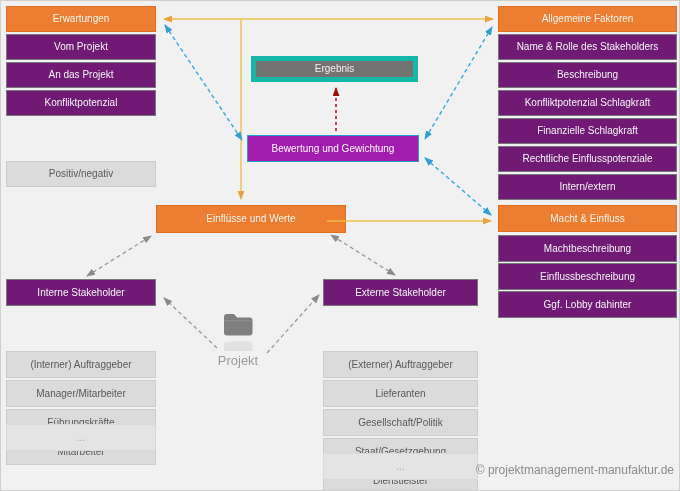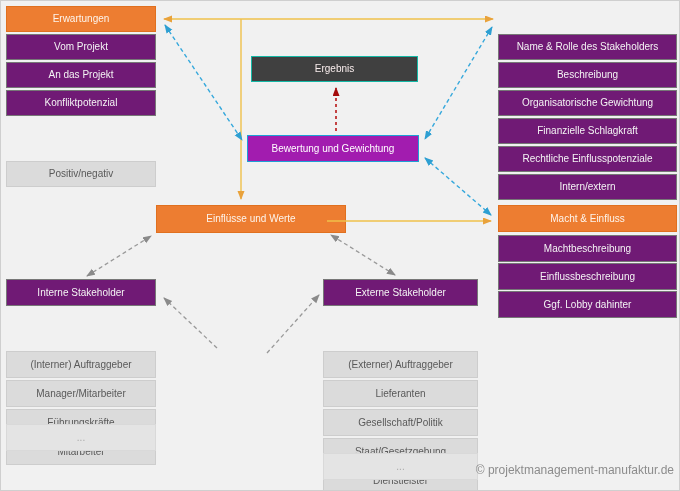--- a/index.html
+++ b/index.html
@@ -13,21 +13,21 @@
   }
   .h27{height:27px;}
   .h28{height:28px;}
   .cL{left:5px;width:150px;}
   .cR{left:497px;width:179px;}
   .cE{left:322px;width:155px;}
   .orange{background:#ED7D31;color:#fdf4ec;border:1px solid #e0701f;}
   .dark{background:#701a75;color:#f4f4f4;border:1px solid #777777;}
   .light{background:#DBDBDB;color:#595959;border:1px solid #cdcdcd;margin-top:43px;}
   .faded{background:#E4E4E4;color:#ababab;border:1px solid #d9d9d9;}
-  .red{background:#404040;color:#f8ecec;border:1px solid #14b8a6;}
+  .red{background:#737373;color:#f8ecec;border:5px solid #14b8a6;}
   .blue{background:#a21caf;color:#ffffff;border:1px solid #1f9fd6;}
   .wires{position:absolute;left:0;top:0;z-index:5;pointer-events:none;}
   .boxes{position:absolute;left:0;top:0;z-index:2;width:100%;height:100%;}
   .gold-line{stroke:#EFC04A;stroke-width:1.4;fill:none;}
   .blue-line{stroke:#35A8DC;stroke-width:1.4;fill:none;stroke-dasharray:4 3;}
   .gray-line{stroke:#999999;stroke-width:1.3;fill:none;stroke-dasharray:4 3;}
   .red-line{stroke:#B40A0A;stroke-width:1.5;fill:none;stroke-dasharray:3 3;}
   .project{position:absolute;left:203px;top:310px;width:68px;text-align:center;z-index:2;}
   .project .refl-clip{height:12px;overflow:hidden;margin-top:1px;}
   .project .refl{transform:scaleY(-1);opacity:0.13;display:block;margin:0 auto;}
@@ -43,23 +43,24 @@
 <div class="canvas">
 
   <div class="boxes">
 
     <div class="box orange cL" style="top:5px">Erwartungen</div>
     <div class="box dark cL" style="top:33px">Vom Projekt</div>
     <div class="box dark cL" style="top:61px">An das Projekt</div>
     <div class="box dark cL" style="top:89px">Konfliktpotenzial</div>
     <div class="box light cL" style="top:117px">Positiv/negativ</div>
 
+    <div class="box orange cR" style="top:5px">Allgemeine Faktoren</div>
     <div class="box dark cR" style="top:33px">Name &amp; Rolle des Stakeholders</div>
     <div class="box dark cR" style="top:61px">Beschreibung</div>
-    <div class="box dark cR" style="top:89px">Organisatorische Gewichtung</div>
+    <div class="box dark cR" style="top:89px">Konfliktpotenzial Schlagkraft</div>
     <div class="box dark cR" style="top:117px">Finanzielle Schlagkraft</div>
     <div class="box dark cR" style="top:145px">Rechtliche Einflusspotenziale</div>
     <div class="box dark cR" style="top:173px">Intern/extern</div>
 
     <div class="box orange cR h27" style="top:204px">Macht &amp; Einfluss</div>
     <div class="box dark cR h27" style="top:234px">Machtbeschreibung</div>
     <div class="box dark cR h27" style="top:262px">Einflussbeschreibung</div>
     <div class="box dark cR h27" style="top:290px">Ggf. Lobby dahinter</div>
 
     <div class="box red" style="left:250px;top:55px;width:167px">Ergebnis</div>
@@ -74,20 +75,32 @@
     <div class="box faded cL h27" style="top:423px">...</div>
 
     <div class="box dark cE h27" style="top:278px">Externe Stakeholder</div>
     <div class="box light cE h27" style="top:307px">(Externer) Auftraggeber</div>
     <div class="box light cE h27" style="top:336px">Lieferanten</div>
     <div class="box light cE h27" style="top:365px">Gesellschaft/Politik</div>
     <div class="box light cE h27" style="top:394px">Staat/Gesetzgebung</div>
     <div class="box light cE h27" style="top:423px">Dienstleister</div>
     <div class="box faded cE h27" style="top:452px">...</div>
 
+    <div class="project">
+      <svg class="ico" width="32" height="27" viewBox="0 0 32 27">
+        <path d="M2,6 q0,-3 3,-3 h7 l3,3.5 h12.5 q3,0 3,3 v12 q0,3 -3,3 h-22.5 q-3,0 -3,-3 z" fill="#7f7f7f"></path>
+        <path d="M2,9 h28.5 v1.2 h-28.5 z" fill="#8d8d8d"></path>
+      </svg>
+      <div class="refl-clip">
+        <svg class="refl" width="32" height="27" viewBox="0 0 32 27">
+          <path d="M2,6 q0,-3 3,-3 h7 l3,3.5 h12.5 q3,0 3,3 v12 q0,3 -3,3 h-22.5 q-3,0 -3,-3 z" fill="#7f7f7f"></path>
+        </svg>
+      </div>
+      <div class="project-label">Projekt</div>
+    </div>
 
     <div class="copyright">© projektmanagement-manufaktur.de</div>
   </div>
 
   <svg class="wires" width="680" height="491" viewBox="0 0 680 491">
     <defs>
       <marker id="m-gold" markerUnits="userSpaceOnUse" markerWidth="9" markerHeight="8" refX="8" refY="3.5" orient="auto-start-reverse">
         <path d="M0,0 L9,3.5 L0,7 Z" fill="#E9A23B"></path>
       </marker>
       <marker id="m-blue" markerUnits="userSpaceOnUse" markerWidth="9" markerHeight="8" refX="8" refY="3.5" orient="auto-start-reverse">

